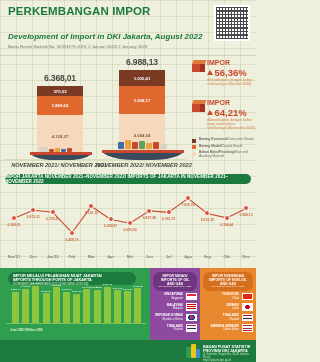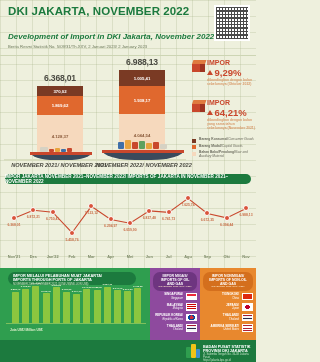--- a/index.html
+++ b/index.html
@@ -111,23 +111,23 @@
         font-weight:bold;line-height:4.3px;}
   .f-t2{position:absolute;left:203px;top:353px;color:#bfe0c3;font-size:2.7px;line-height:3.1px;}
 </style>
 </head>
 <body>
 
 <div class="grid"></div>
 
 <div class="header">
   <div class="h-title">
-    <div>DKI JAKARTA, NOVEMBER 2022</div>
-  </div>
-  <div class="h-sub">Development of Import in DKI Jakarta, November 2022</div>
+    <div>PERKEMBANGAN IMPOR</div>
+  </div>
+  <div class="h-sub">Development of Import in DKI Jakarta, August 2022</div>
   <div class="h-note">Berita Resmi Statistik No. 5/09/31/Th.XXV, 2 Januari 2023/ 2 January 2023</div>
   <div class="qr">
       <i></i>
     </div>
 </div>
 <div class="hdr-rule"></div>
 
 <div class="cmp">
 
   <div class="sea" style="top:103px"></div>
@@ -176,21 +176,21 @@
 <div class="stats">
 
   <div class="stat" style="top:2px;">
     <div class="box-ico">
       <div class="top"></div>
         <div class="fr"></div>
         <div class="sd"></div>
     </div>
     <div class="st-label">IMPOR</div>
     <div class="st-val">
-      <span class="tri"></span><span>9,29%</span>
+      <span class="tri"></span><span>56,36%</span>
     </div>
     <div class="st-desc">dibandingkan dengan bulan sebelumnya (Oktober 2022)</div>
   </div>
 
   <div class="stat" style="top:42px;">
     <div class="box-ico">
       <div class="top"></div>
         <div class="fr"></div>
         <div class="sd"></div>
     </div>

